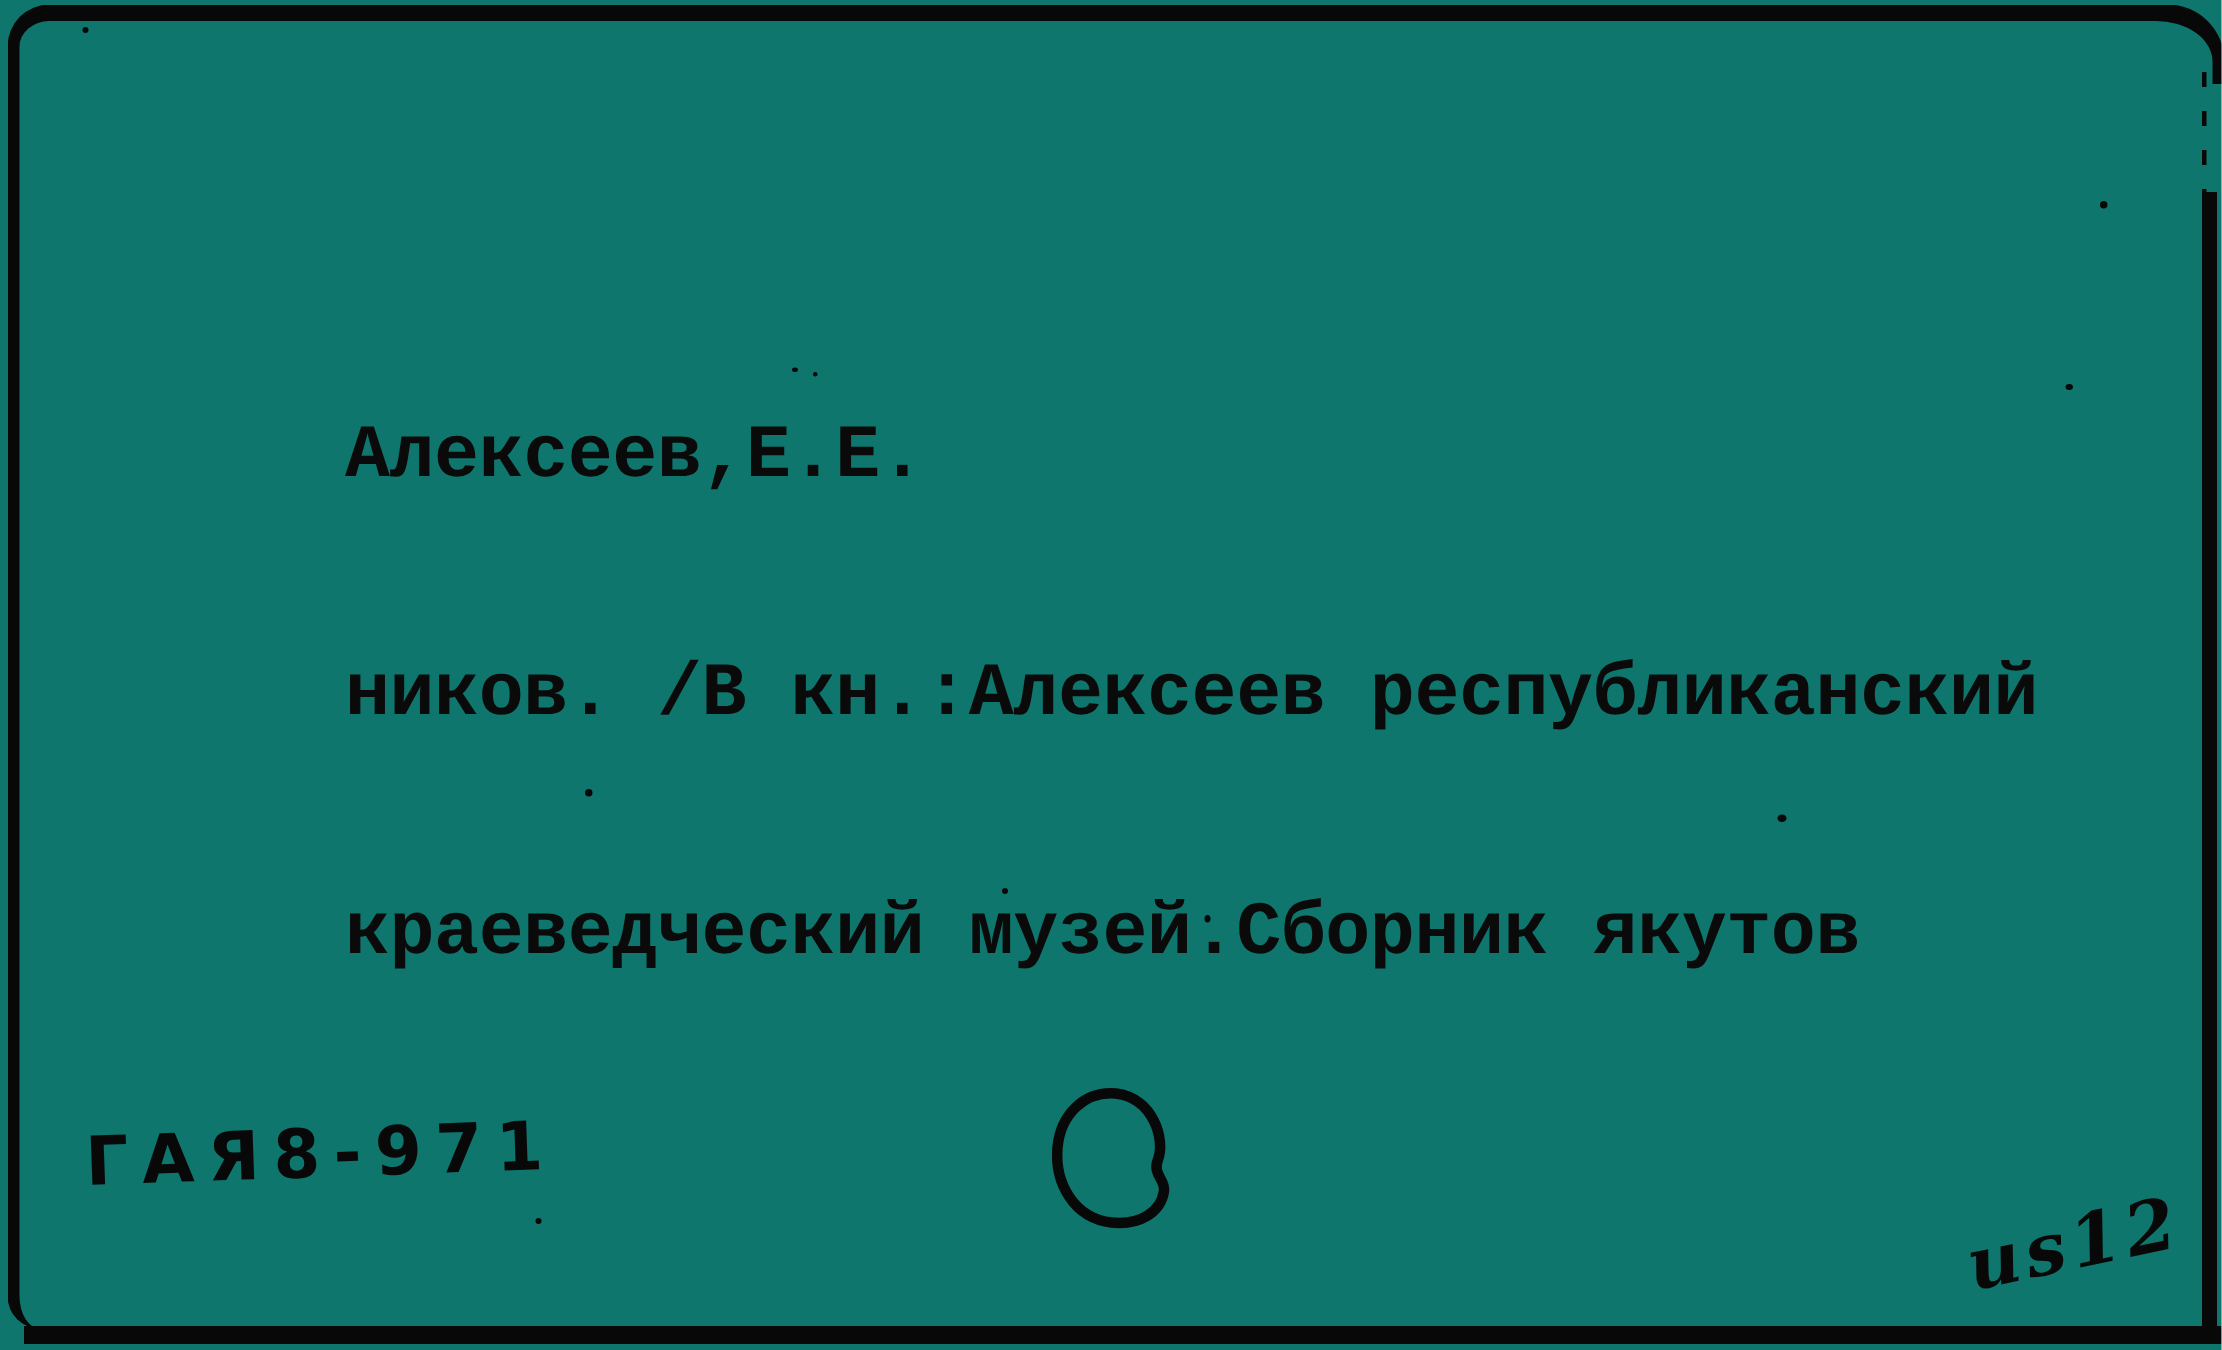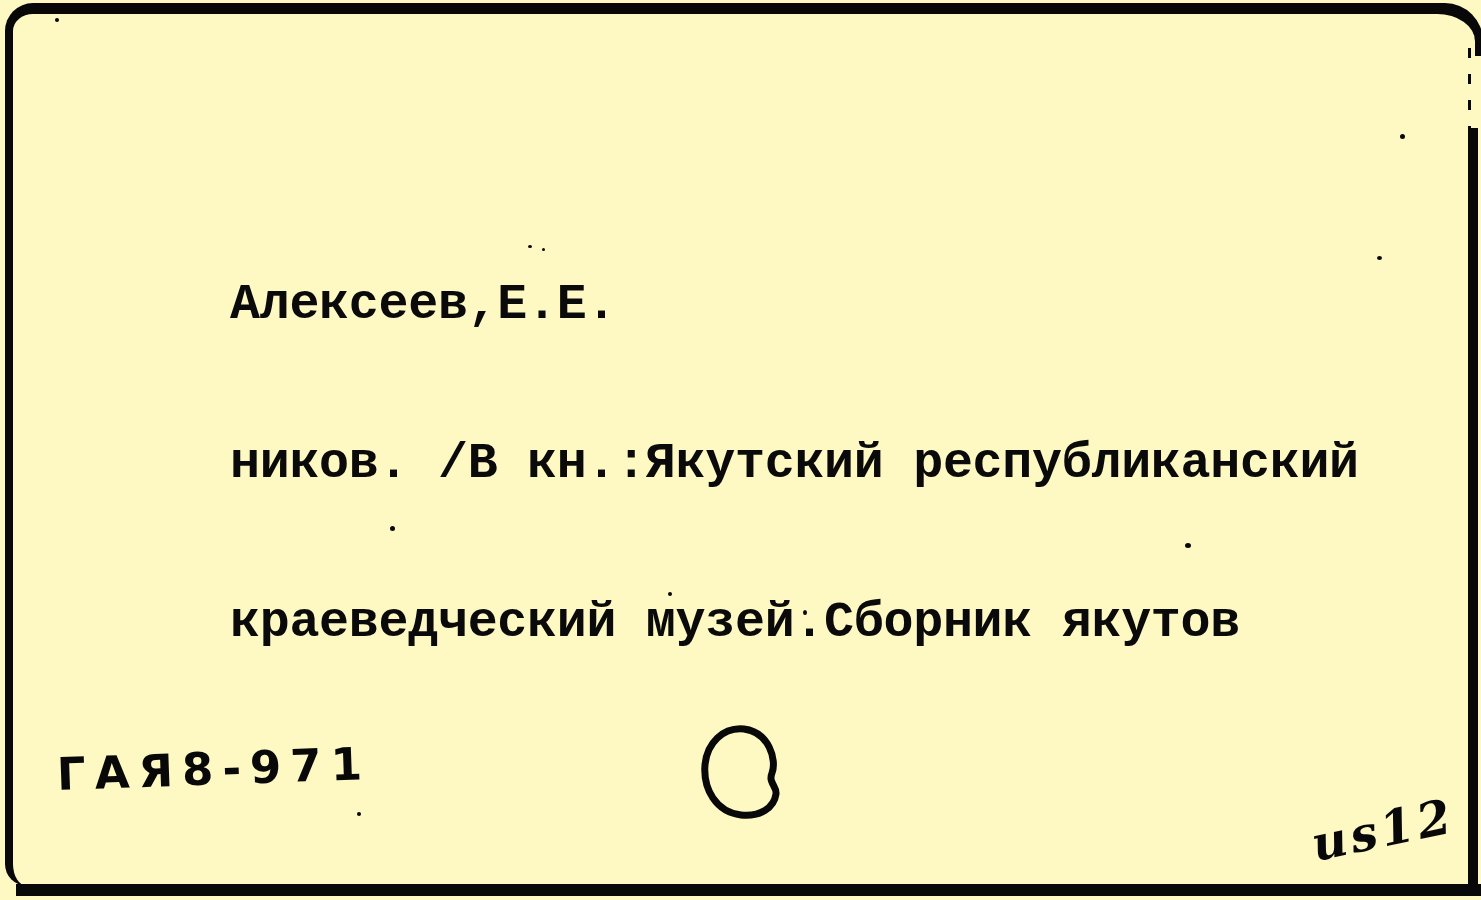--- a/index.html
+++ b/index.html
@@ -4,21 +4,21 @@
 <style>
   html, body {
     margin: 0;
     padding: 0;
     background: #ffffff;
   }
   .scan {
     position: relative;
     width: 1481px;
     height: 900px;
-    background: #fef9c3;
+    background: #0f766e;
     overflow: hidden;
     font-family: "Liberation Mono", "DejaVu Sans Mono", monospace;
   }
 
   
   .frame {
     position: absolute;
     left: 5px; top: 3px;
     width: 1462px; height: 872px;
     border-top: 11px solid #080808;
@@ -115,21 +115,21 @@
 <div class="scan">
 
   <div class="frame"></div>
   <div class="corner-tr"></div>
   <div class="right-dashes"></div>
   <div class="right-bar"></div>
   <div class="bottom-bar"></div>
 
   <div class="text-block">
     <div class="tline">Алексеев,Е.Е.</div>
-    <div class="tline">ников. /В кн.:Якутский республиканский</div>
+    <div class="tline">ников. /В кн.:Алексеев республиканский</div>
     <div class="tline">краеведческий музей.Сборник якутов</div>
     
   </div>
 
   <div class="accession">ГАЯ8-971</div>
 
   <svg class="hand-circle" viewBox="0 0 96 100" aria-hidden="true">
     <path d="M50 7 C29 5 13 21 11 43 C9 67 22 90 47 93 C66 95 80 86 82 72 C83 64 74 61 78 51 C83 38 75 10 50 7 Z" fill="none" stroke="#080808" stroke-width="7" stroke-linejoin="round"></path>
   </svg>
 

